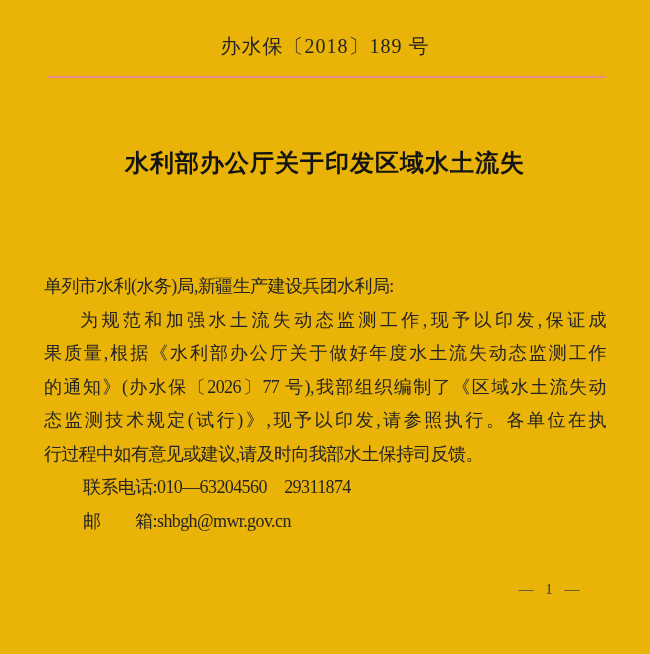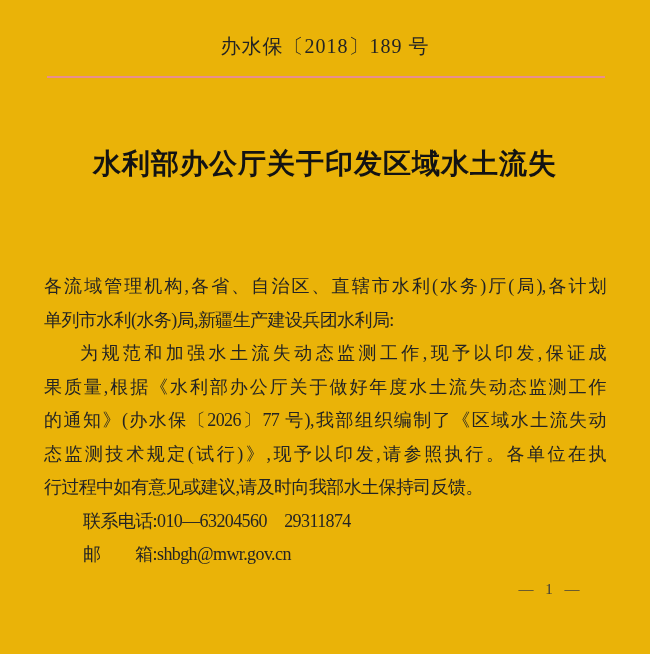--- a/index.html
+++ b/index.html
@@ -34,21 +34,21 @@
     height: 2px;
     background: #e98e8e; 
   }
   .title-block {
     position: absolute;
     top: 141px;
     left: 44px;
     width: 562px;
     text-align: center;
     font-weight: bold;
-    font-size: 28px;
+    font-size: 24px;
     line-height: 45px;
     color: #131313;
     letter-spacing: 1px;
   }
   .body-text {
     position: absolute;
     top: 270px;
     left: 44px;
     width: 562px;
     font-size: 18px;
@@ -88,21 +88,20 @@
 
   <div class="doc-number">办水保〔2018〕189 号</div>
 
   <div class="divider"></div>
 
   <div class="title-block">
     <div>水利部办公厅关于印发区域水土流失</div>
   </div>
 
   <div class="body-text">
-    <div class="line j">各流域管理机构,各省、自治区、直辖市水利(水务)厅(局),各计划</div>
     <div class="line">单列市水利(水务)局,新疆生产建设兵团水利局:</div>
     <div class="line j ind">为规范和加强水土流失动态监测工作,现予以印发,保证成</div>
     <div class="line j">果质量,根据《水利部办公厅关于做好年度水土流失动态监测工作</div>
     <div class="line j">的通知》(办水保〔2026〕77 号),我部组织编制了《区域水土流失动</div>
     <div class="line j">态监测技术规定(试行)》,现予以印发,请参照执行。各单位在执</div>
     <div class="line">行过程中如有意见或建议,请及时向我部水土保持司反馈。</div>
     <div class="line contact">联系电话:010—63204560　29311874</div>
     <div class="line contact">邮　　箱:shbgh@mwr.gov.cn</div>
   </div>
 

